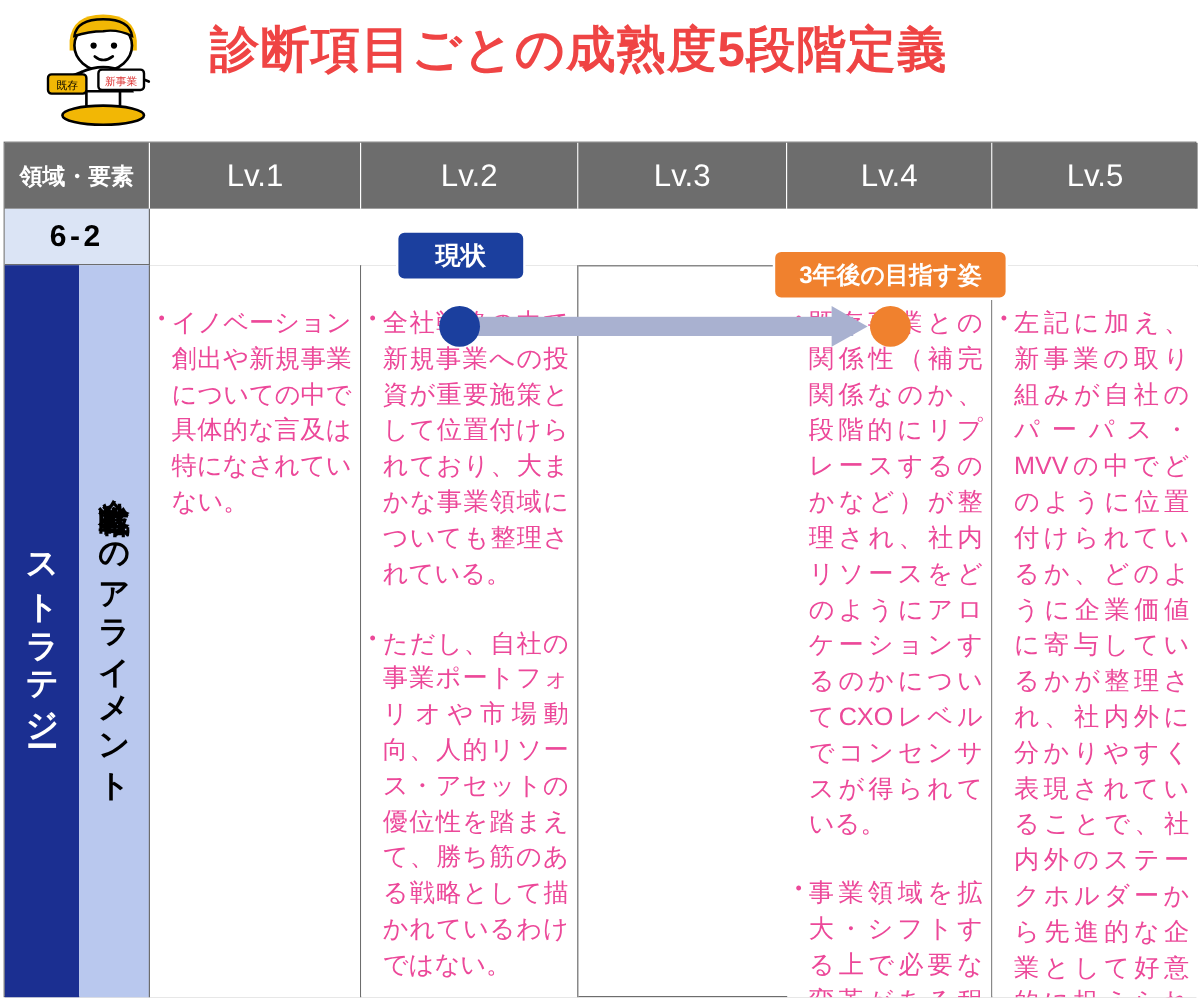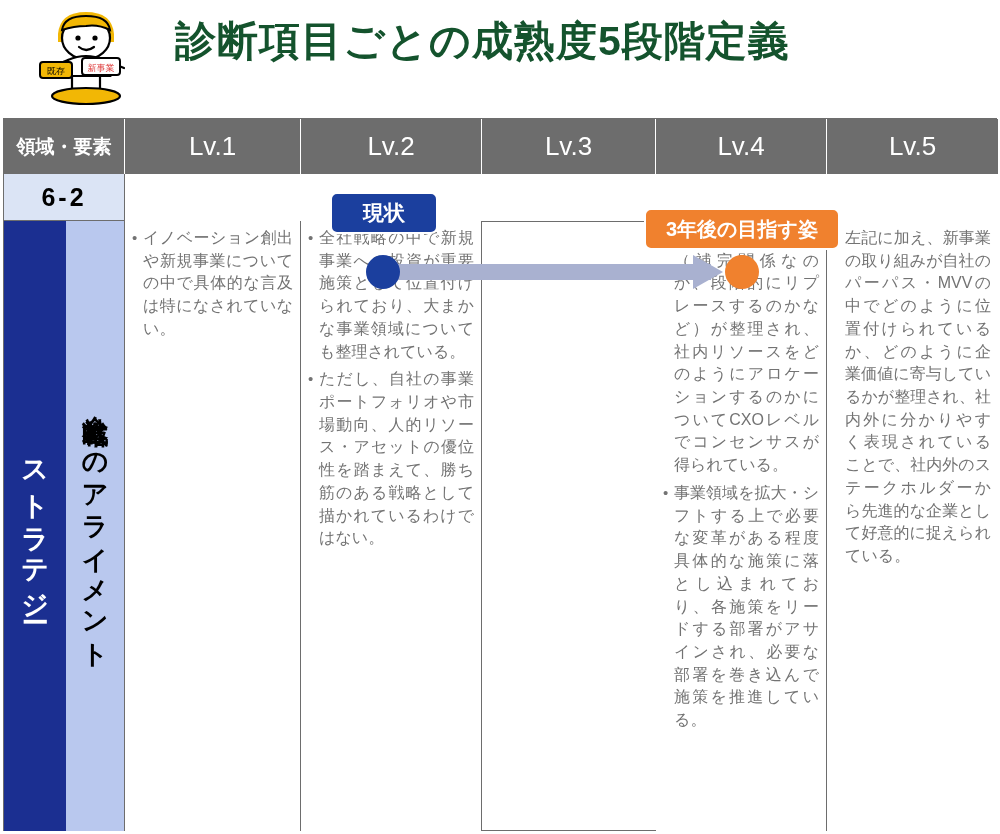--- a/index.html
+++ b/index.html
@@ -27,21 +27,21 @@
     position: absolute;
     left: 24px; top: 4px;
     width: 128px; height: 104px;
   }
   #page-title {
     position: absolute;
     left: 175px; top: 14px;
     font-size: 41px;
     font-weight: bold;
     letter-spacing: 1px;
-    color: #14532d;
+    color: #ef4444;
     white-space: nowrap;
   }
 
   
   #table {
     position: absolute;
     left: 3px; top: 118px;
     width: 994px; height: 713px;
     border: 1px solid #6d6d6d;
   }
@@ -136,25 +136,26 @@
     overflow: hidden;
   }
   .body-cell.last { border-right: none; }
   .body-cell ul {
     margin: 0; padding: 0; list-style: none;
   }
   .body-cell li {
     position: relative;
     padding-left: 11px;
     margin-bottom: 5px;
-    font-size: 16px;
+    font-size: 21px;
     line-height: 1.42;
     text-align: justify;
     text-justify: inter-character;
-    color: #737373;
+    color: #ec4899;
+    margin-top: 28px;
   }
   .body-cell li::before {
     content: "•";
     position: absolute;
     left: 0; top: 0;
     font-size: 15px;
   }
 
   
   #body-top-line {

